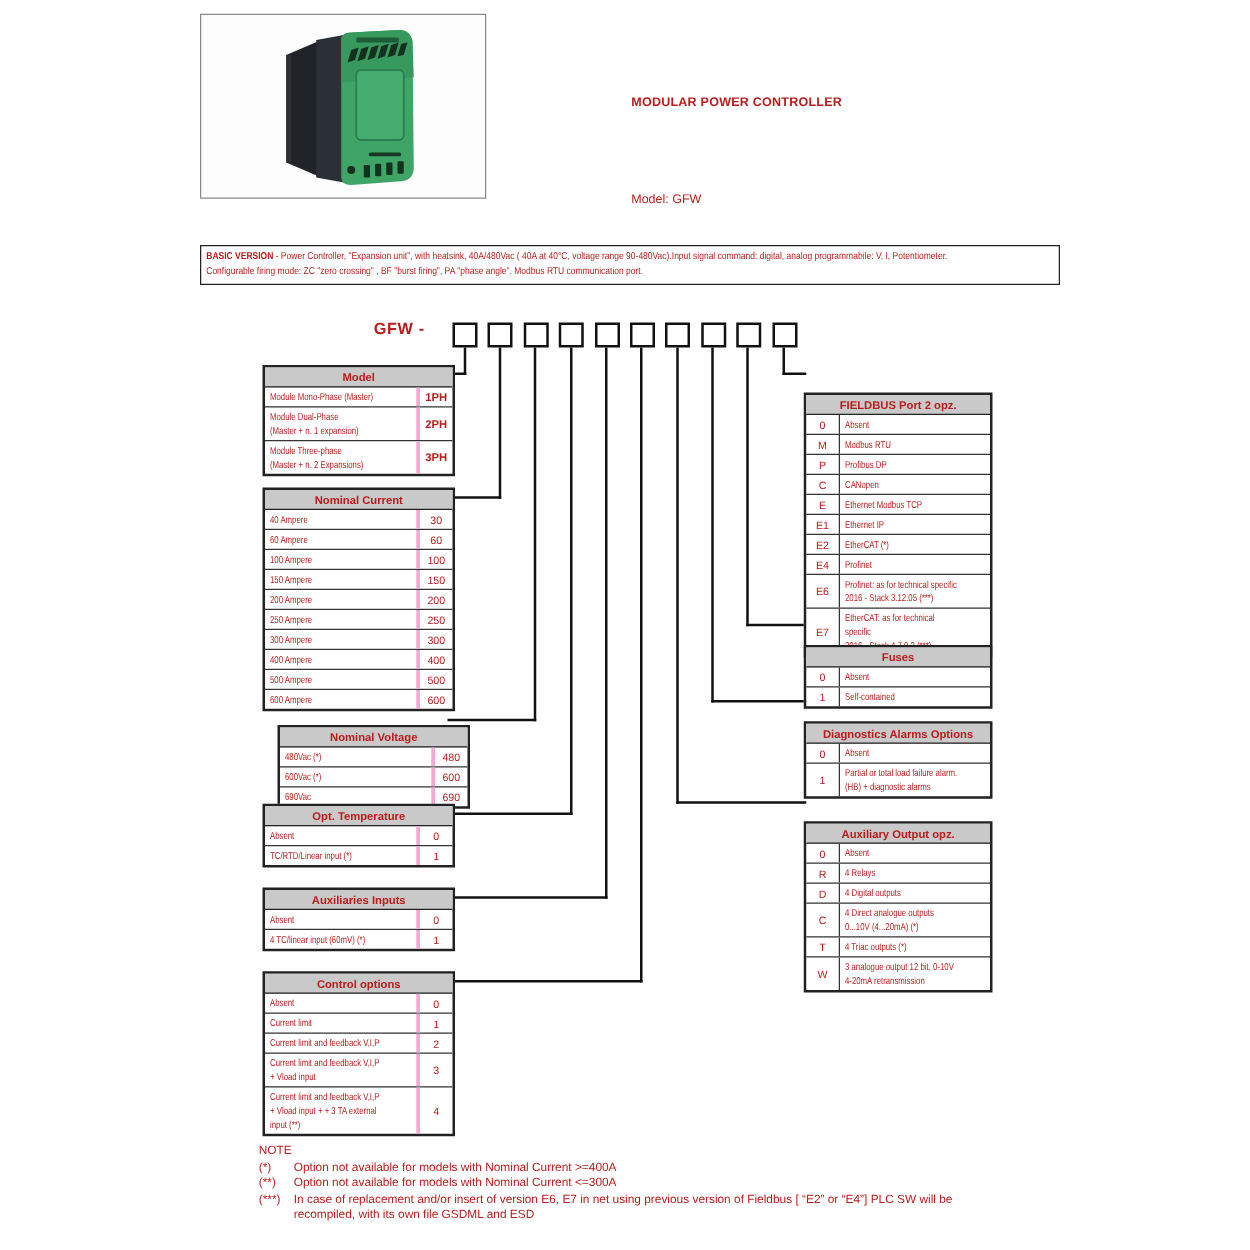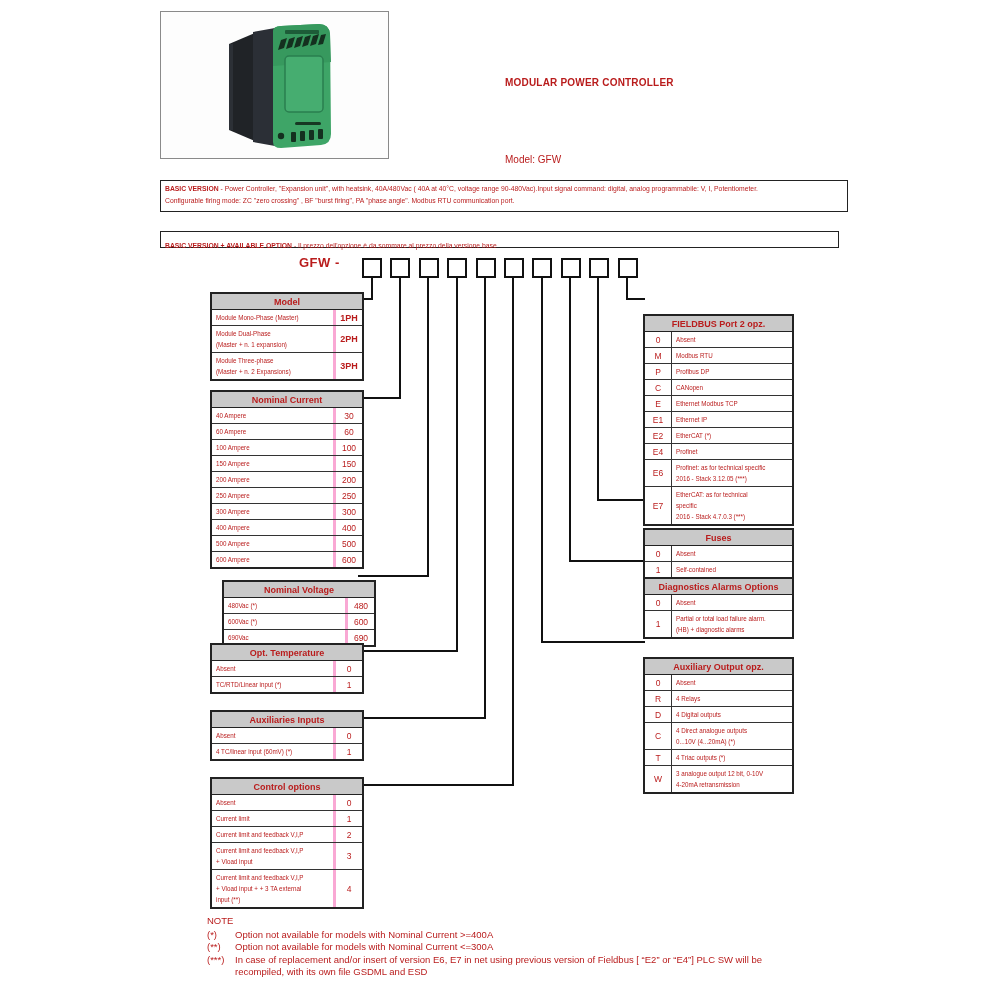--- a/index.html
+++ b/index.html
@@ -7,21 +7,21 @@
     position:relative;width:1000px;height:1000px;background:#ffffff;
     font-family:"Liberation Sans","DejaVu Sans",sans-serif;color:#b91c1c;overflow:hidden;
   }
   
   .photo-frame{position:absolute;left:160px;top:11px;width:227px;height:146px;border:1px solid #8a8a8a;background:#fdfdfd;}
   
   .doc-title{position:absolute;left:505px;top:77px;font-size:10px;font-weight:bold;letter-spacing:.2px;}
   .model-label{position:absolute;left:505px;top:154px;font-size:10px;}
   
   .bv-box{position:absolute;left:160px;border:1px solid #222;padding:2px 4px;background:#fff;}
-  .bv-1{top:180px;width:678px;height:26px;text-decoration:underline;}
+  .bv-1{top:196px;width:678px;height:26px;text-decoration:underline;}
   .bv-2{top:231px;width:669px;height:11px;}
   .bv-inner{display:inline-block;font-size:8px;line-height:12px;transform:scaleX(.85);transform-origin:0 0;width:117%;white-space:normal;}
   .bv-inner b{font-weight:bold;}
   
   .gfw-prefix{position:absolute;left:299px;top:255px;font-size:13px;font-weight:bold;letter-spacing:.5px;}
   .obox-row{position:absolute;left:362px;top:258px;display:flex;gap:8.4px;}
   .obox{width:16px;height:16px;border:2px solid #111;background:#fff;}
   
   .ln{position:absolute;background:#111;}
   
@@ -92,25 +92,20 @@
     </svg>
   </div>
 
   <div class="doc-title">MODULAR POWER CONTROLLER</div>
   <div class="model-label">Model: GFW</div>
 
   <div class="bv-box bv-1">
     <div class="bv-inner">
       <b>BASIC VERSION</b><span> - Power Controller, "Expansion unit", with heatsink, 40A/480Vac ( 40A at 40°C, voltage range  90-480Vac).Input signal command: digital, analog programmabile: V, I, Potentiometer.</span><br>
       <span>Configurable firing mode:  ZC "zero crossing" , BF "burst firing", PA "phase angle". Modbus RTU communication port.</span>
-    </div>
-  </div>
-  <div class="bv-box bv-2">
-    <div class="bv-inner">
-      <b>BASIC VERSION + AVAILABLE OPTION</b><span> - Il prezzo dell'opzione è da sommare al prezzo della versione base</span>
     </div>
   </div>
 
   <div class="gfw-prefix">GFW -</div>
   <div class="obox-row" id="obox-row">
       <div class="obox"></div>
       <div class="obox"></div>
       <div class="obox"></div>
       <div class="obox"></div>
       <div class="obox"></div>
@@ -374,21 +369,21 @@
         </div>
       </div>
       <div class="trow">
         <div class="tcode">E7</div>
         <div class="tlabel">
           <span>EtherCAT: as for technical specific
 2016 - Stack 4.7.0.3 (***)</span>
         </div>
       </div>
     </div>
-  <div class="otbl t-right code-first" style="top:504px;">
+  <div class="otbl t-right code-first" style="top:492px;">
       <div class="thead">Fuses</div>
       <div class="trow">
         <div class="tcode">0</div>
         <div class="tlabel">
           <span>Absent</span>
         </div>
       </div>
       <div class="trow">
         <div class="tcode">1</div>
         <div class="tlabel">

